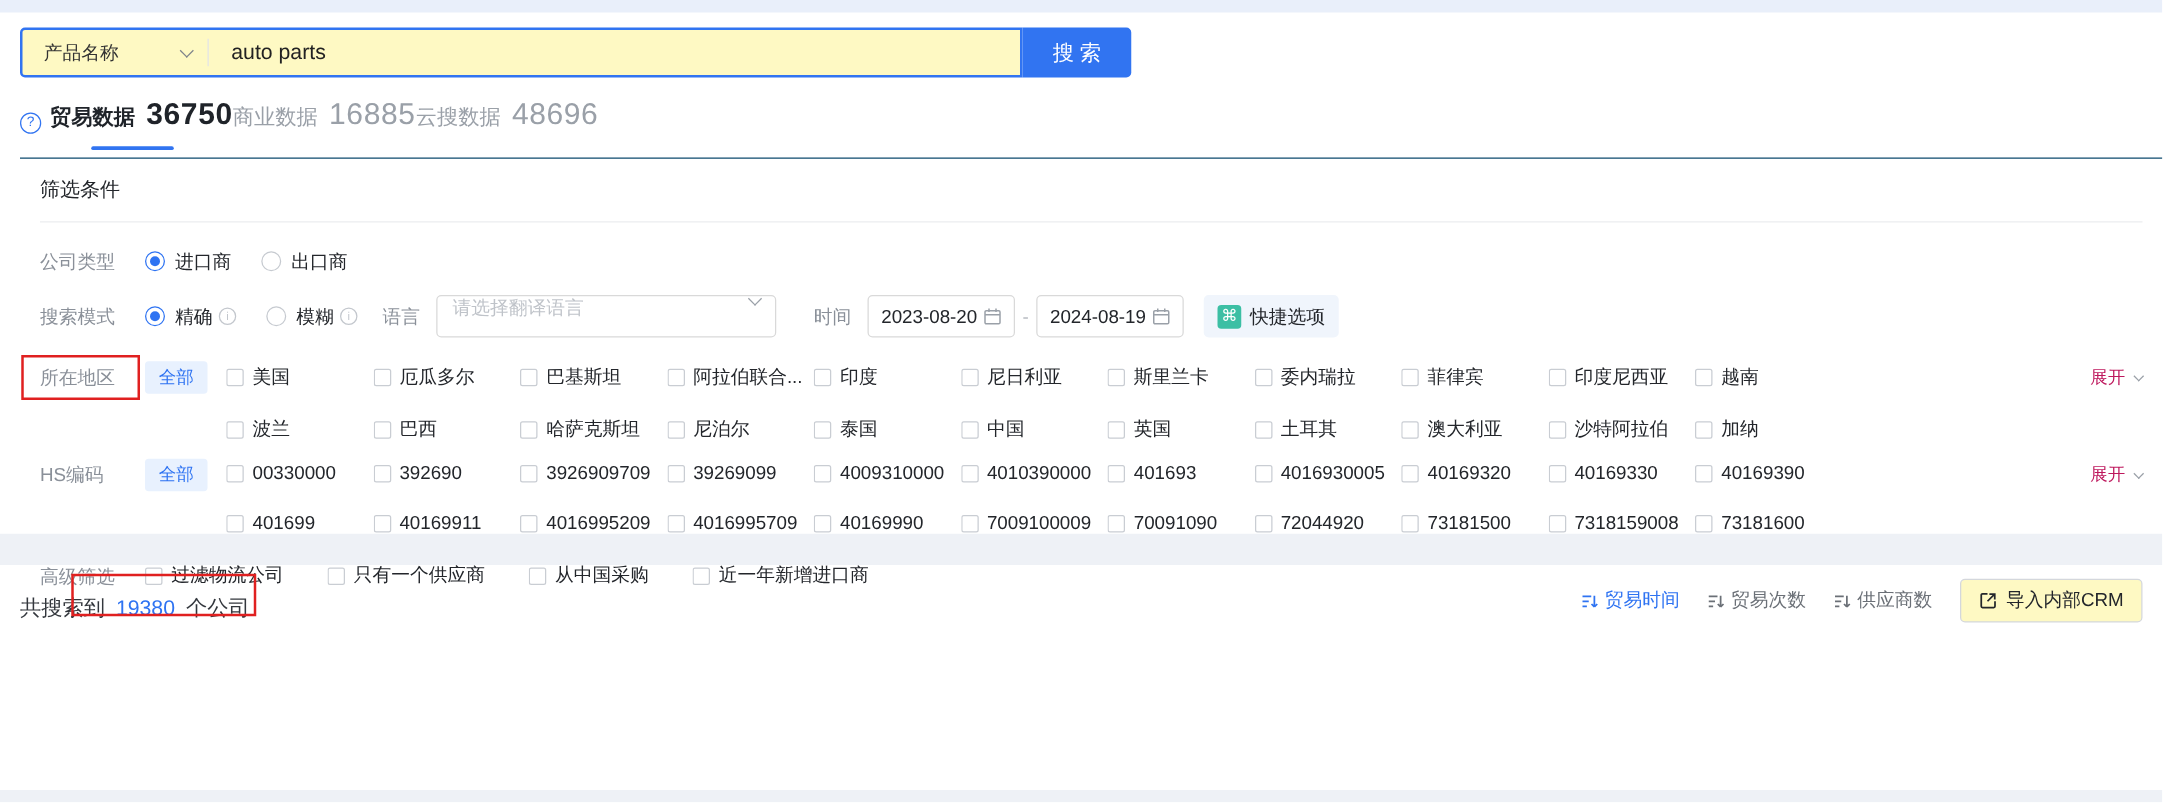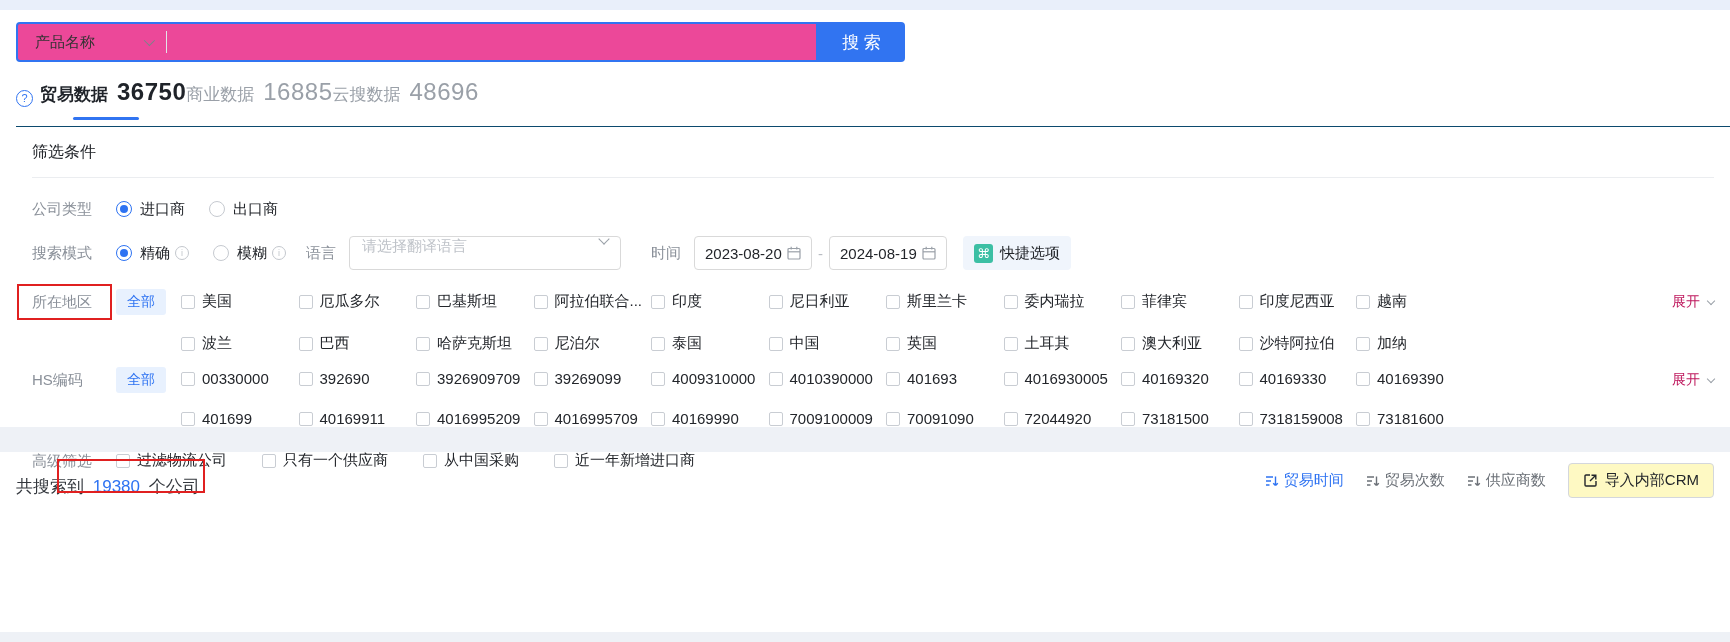--- a/index.html
+++ b/index.html
@@ -4,21 +4,21 @@
 <style>
   * { box-sizing: border-box; margin: 0; padding: 0; }
   html,body { background:#fff; }
   body { font-family: "Liberation Sans", "DejaVu Sans", sans-serif; }
   .page { position:relative; width:1730px; height:642px; background:#fff; overflow:hidden; }
   .top-band { position:absolute; top:0; left:0; right:0; height:10px; background:#e9effa; }
   .bottom-band { position:absolute; bottom:0; left:0; right:0; height:10px; background:#eef1f6; }
 
   
   .search-row { position:absolute; top:22px; left:16px; display:flex; height:40px; }
-  .search-box { display:flex; align-items:center; width:802px; height:40px; background:#ec4899;
+  .search-box { display:flex; align-items:center; width:802px; height:40px; background:#fef9c3;
     border:2px solid #3174f1; border-radius:4px 0 0 4px; }
   .cat-select { display:flex; align-items:center; justify-content:space-between; width:148px;
     padding:0 14px 0 17px; cursor:pointer; font-size:15px; color:#333; }
   .chev { width:8px; height:8px; border-right:1.6px solid #7d828a; border-bottom:1.6px solid #7d828a;
     transform:rotate(45deg) translateY(-2px); display:inline-block; }
   .v-div { width:1px; height:22px; background:#e2e4e8; }
   .query-input { flex:1; border:none; outline:none; font-size:17px; color:#222; padding:0 18px;
     font-family:inherit; background:transparent; }
   .search-btn { width:87px; height:40px; background:#3174f1; color:#fff; font-size:17px; border:none;
     border-radius:0 4px 4px 0; cursor:pointer; font-family:inherit; }
@@ -106,20 +106,21 @@
 <div class="page">
   <div class="top-band"></div>
 
   <div class="search-row">
     <div class="search-box">
       <div class="cat-select">
         <span>产品名称</span>
         <span class="chev"></span>
       </div>
       <div class="v-div"></div>
+      <input class="query-input" value="auto parts" style="">
     </div>
     <button class="search-btn">搜 索</button>
   </div>
 
   <div class="tabs">
     <div class="tab active">
       <span class="help-icon">?</span>
       <span class="t-label">贸易数据</span>
       <span class="t-count">36750</span>
     </div>

